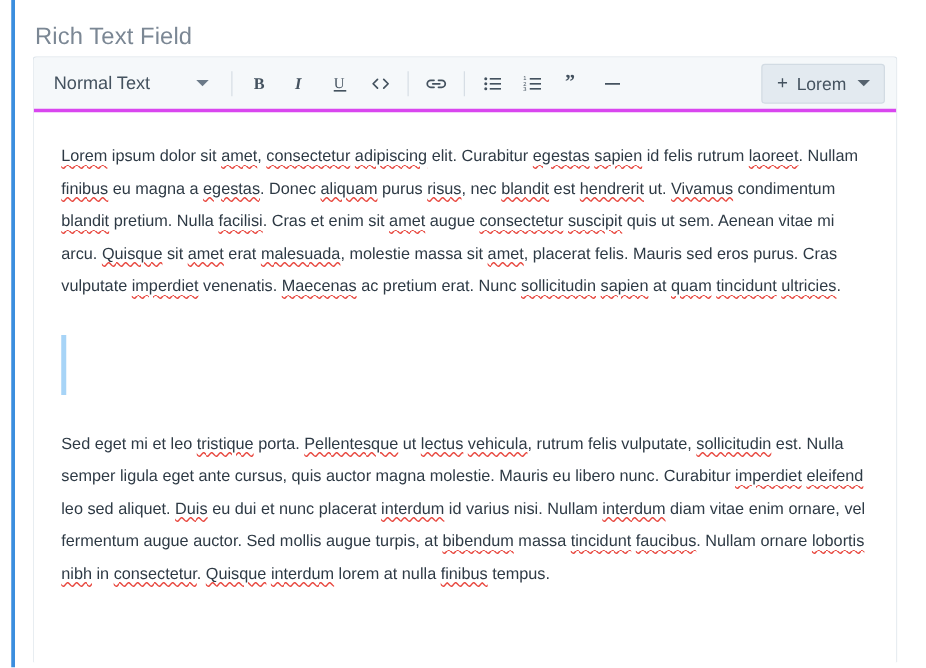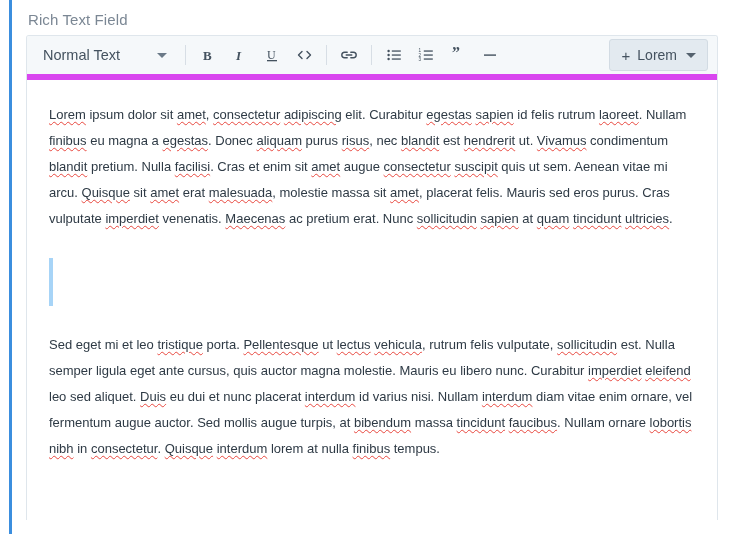--- a/index.html
+++ b/index.html
@@ -31,44 +31,44 @@
 
   
   .field {
     position: absolute;
     left: 26px;
     top: 0px;
     width: 692px;
   }
 
   .field-label {
-    font-size: 15px;
+    font-size: 19px;
     color: #7b8794;
     letter-spacing: 0.1px;
-    padding: 12px 0 7px 2px;
+    padding: 22px 0 7px 2px;
     line-height: 16px;
     user-select: none;
   }
 
   
   .editor {
     border: 1px solid #dfe6ec;
     border-bottom: none;
     border-radius: 3px 3px 0 0;
     background: #ffffff;
     overflow: hidden;
   }
 
   
   .toolbar {
     display: flex;
     align-items: center;
     height: 44px;
     background: #f5f8fa;
-    border-bottom: 6px solid #d946ef;
+    border-bottom: 3px solid #d946ef;
     padding: 0 9px 0 0;
     box-sizing: border-box;
   }
 
   .style-select {
     display: flex;
     align-items: center;
     justify-content: space-between;
     width: 152px;
     height: 44px;

